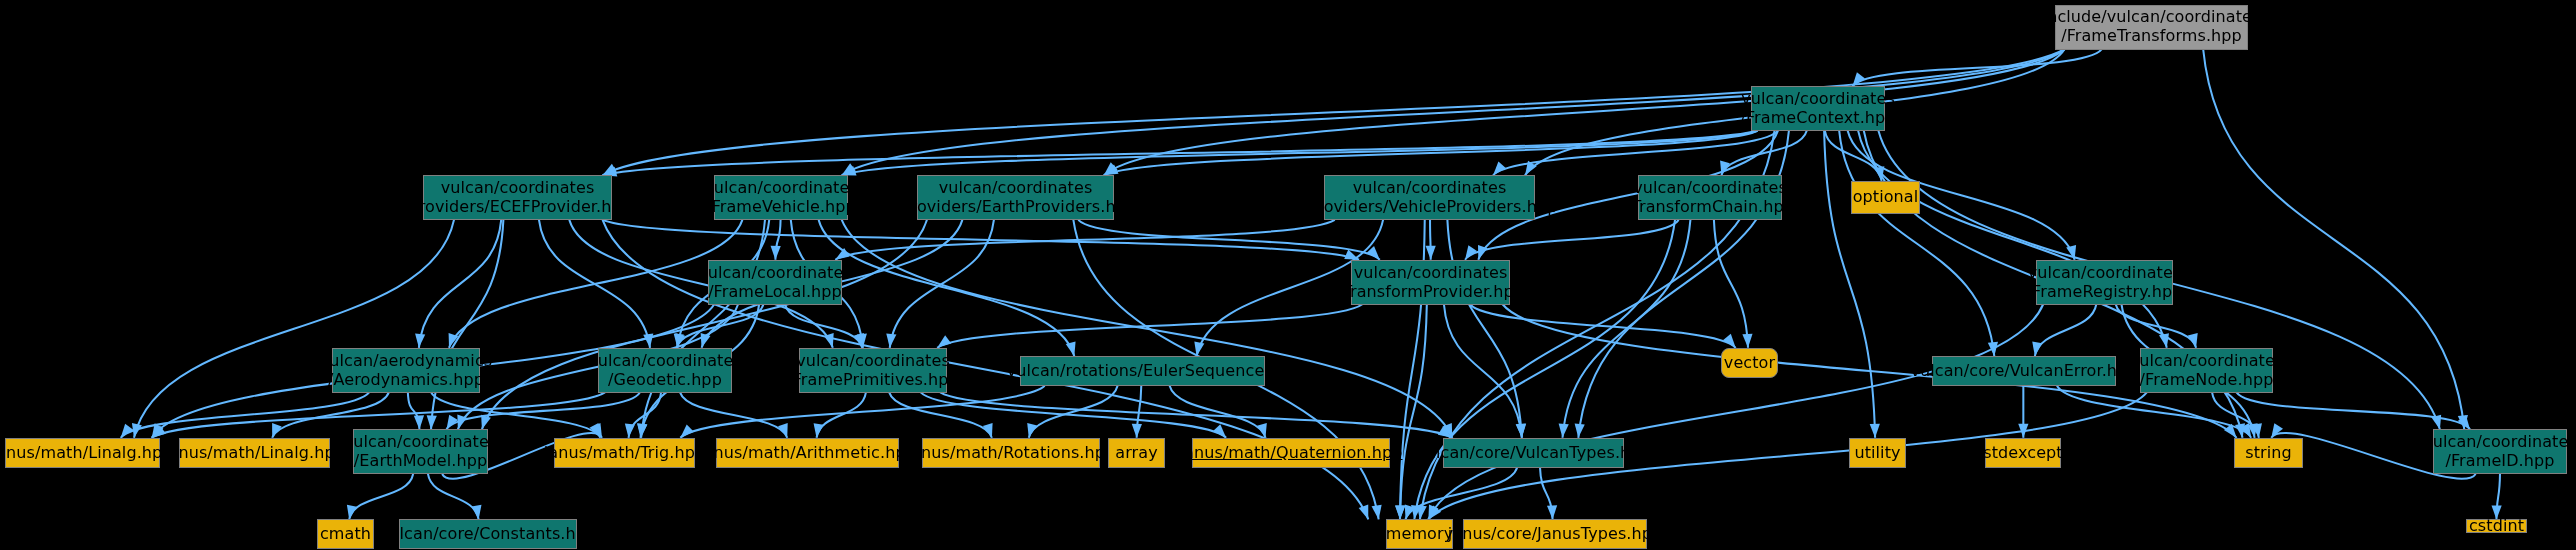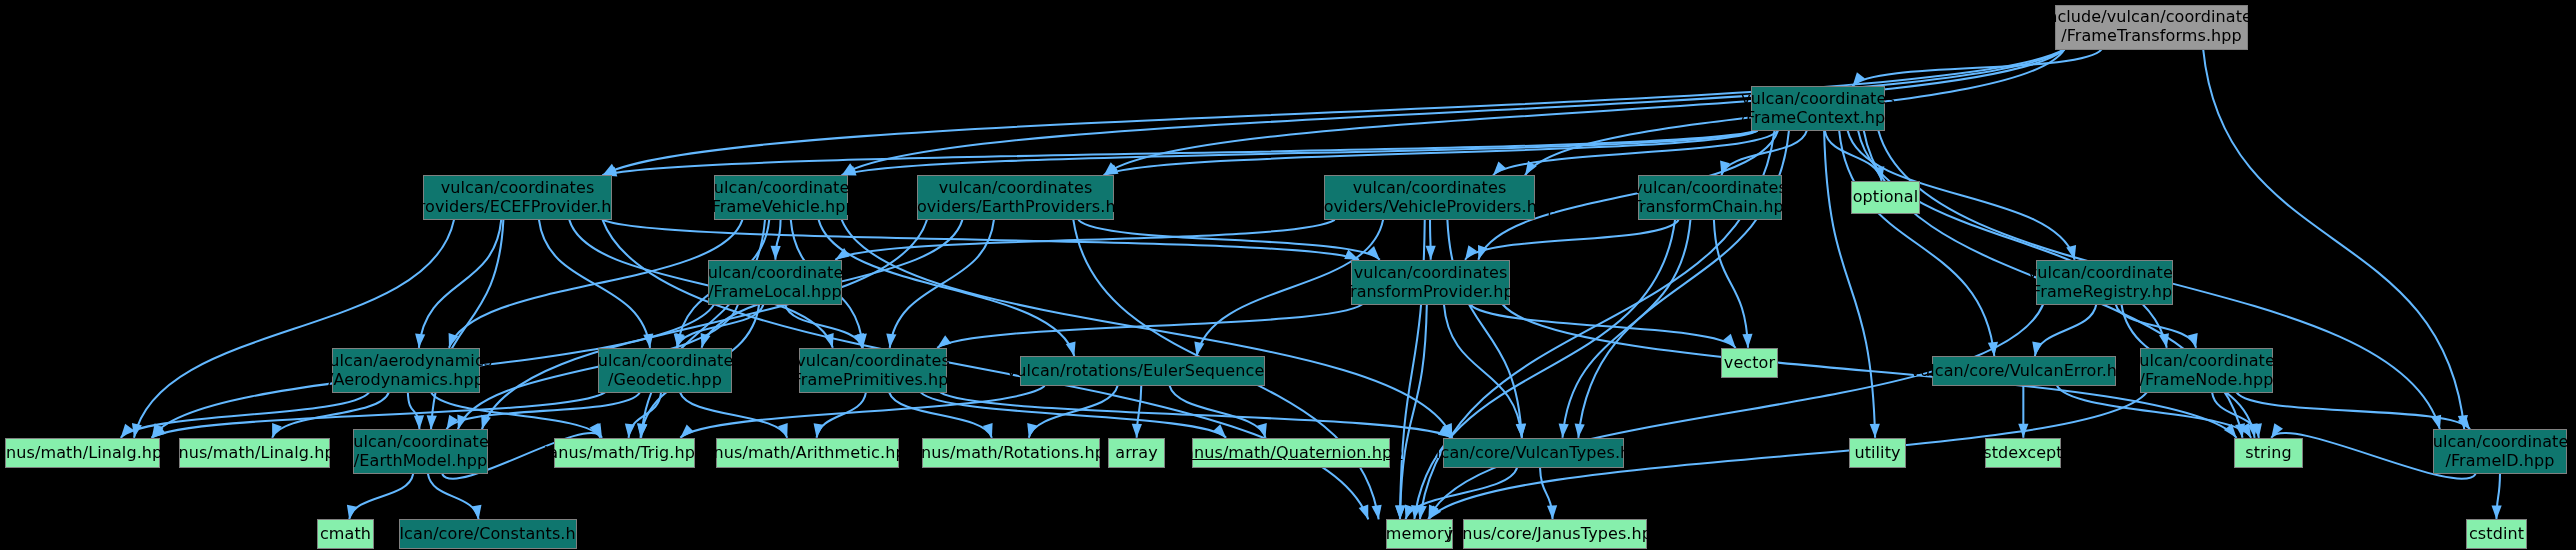--- a/index.html
+++ b/index.html
@@ -33,21 +33,21 @@
     text-align: center;
     color: #000000;
     font-size: 16px;
     line-height: 1.18;
     letter-spacing: 0.1px;
     white-space: pre-line;
     padding: 0 5.6px;
     z-index: 5;
   }
   .node.fill-white { background: #0f766e; }
-  .node.fill-gray  { background: #86efac; }
+  .node.fill-gray  { background: #eab308; }
   .node.fill-root  { background: #999999; }
 </style>
 </head>
 <body>
 
 <div id="graph-root">
   <svg id="edge-layer" viewBox="0 0 2778 594">
       <path d="M 2266.5885714285714 53 C 2245.0802 81, 2019.2423000000001 65, 1997.7339285714286 93" fill="none" stroke="#63b8ff" stroke-width="2.2"></path>
       <polygon points="0,0 -15,-5.5 -15,5.5" fill="#63b8ff" transform="translate(1997.7339285714286,93) rotate(127.52988869809774)"></polygon>
       <path d="M 2226.4 53 C 2100.272 127.80000000000001, 775.928 114.19999999999999, 649.8 189" fill="none" stroke="#63b8ff" stroke-width="2.2"></path>
@@ -275,17 +275,17 @@
       <div class="node fill-white" style="left: 1443px; top: 438px; width: 181px; height: 30px;">vulcan/core/VulcanTypes.hpp</div>
       <div class="node fill-gray" style="left: 1849px; top: 438px; width: 57px; height: 30px;">utility</div>
       <div class="node fill-gray" style="left: 1985px; top: 438px; width: 76px; height: 30px;">stdexcept</div>
       <div class="node fill-gray" style="left: 2234px; top: 438px; width: 69px; height: 30px;">string</div>
       <div class="node fill-white" style="left: 2433px; top: 429px; width: 134px; height: 45px;">vulcan/coordinates
 /FrameID.hpp</div>
       <div class="node fill-gray" style="left: 317px; top: 519px; width: 57px; height: 30px;">cmath</div>
       <div class="node fill-white" style="left: 399px; top: 519px; width: 178px; height: 30px;">vulcan/core/Constants.hpp</div>
       <div class="node fill-gray" style="left: 1365px; top: 519px; width: 67px; height: 30px; margin-left: 21px;">memory</div>
       <div class="node fill-gray" style="left: 1463px; top: 519px; width: 184px; height: 30px;">janus/core/JanusTypes.hpp</div>
-      <div class="node fill-gray" style="left: 2466px; top: 519px; width: 61px; height: 30px;">cstdint</div>
-      <div class="node fill-gray" style="left: 1721px; top: 348px; width: 57px; height: 30px;">vector</div>
+      <div class="node fill-gray" style="left: 2466px; top: 519px; width: 61px; height: 14px;">cstdint</div>
+      <div class="node fill-gray" style="left: 1721px; top: 348px; width: 57px; height: 30px; border-radius: 8px;">vector</div>
     </div>
 </div>
 
 
 </body></html>

